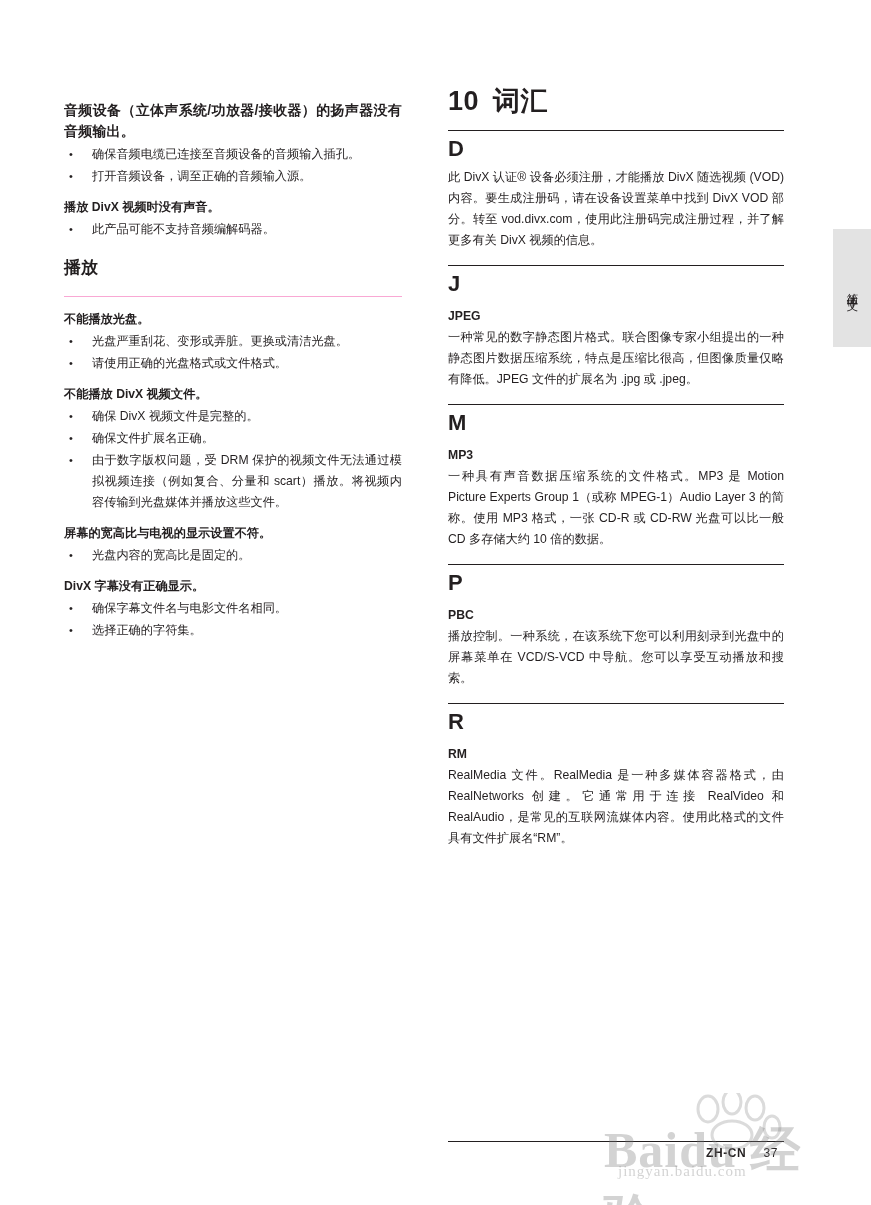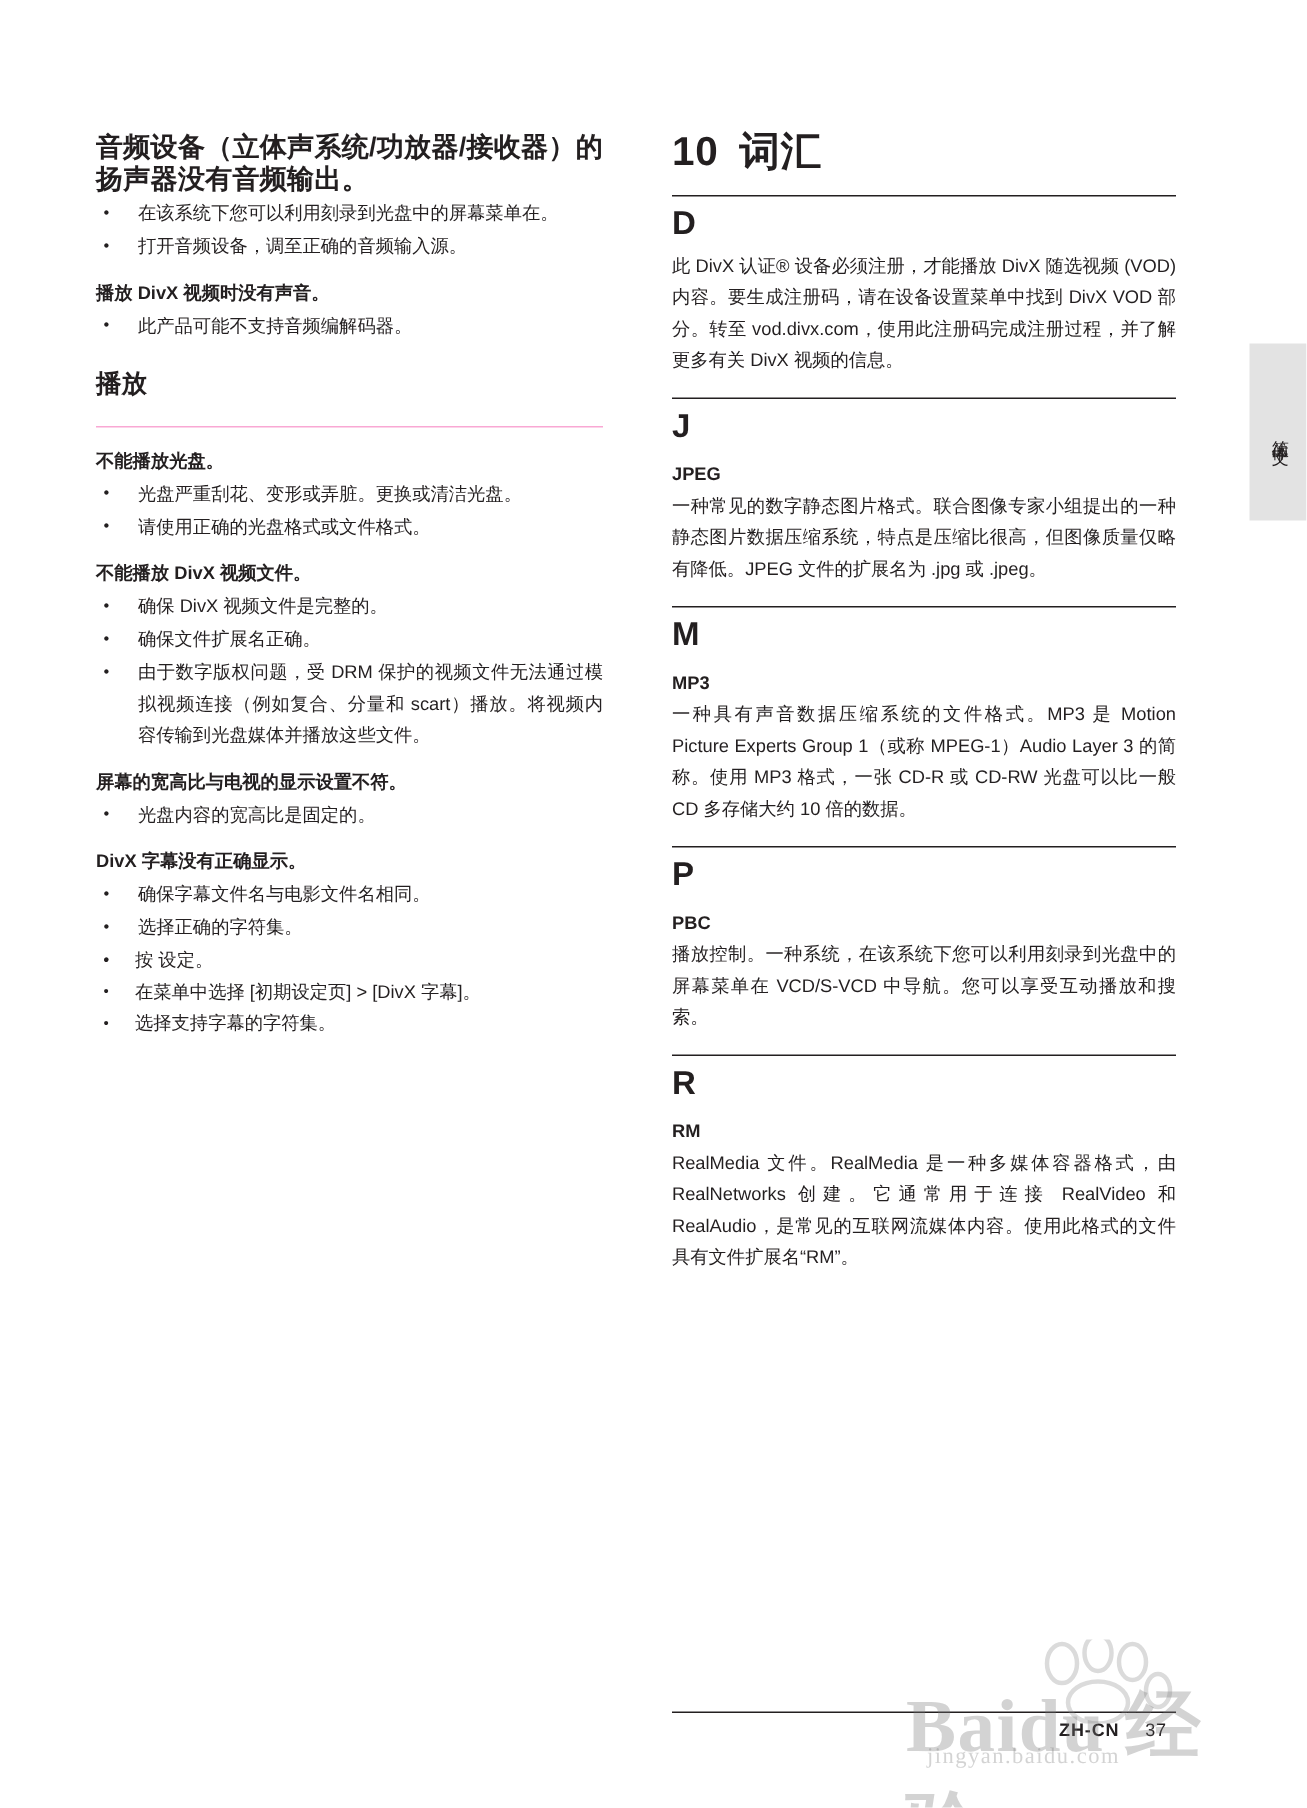--- a/index.html
+++ b/index.html
@@ -29,24 +29,24 @@
   }
   .col-right {
     position: absolute;
     left: 448px;
     top: 84px;
     width: 336px;
   }
 
   
   .para {
-    font-size: 18px;
+    font-size: 14px;
     line-height: 21px;
     letter-spacing: 0.2px;
-    margin: 0 0 2px 0;
+    margin: 12px 0 2px 0;
     text-align: justify;
   }
   .bold {
     font-weight: bold;
   }
 
   
   ul.lvl1 {
     list-style: none;
     margin: 0 0 2px 0;
@@ -221,21 +221,21 @@
 </head>
 <body>
 
 <div class="page">
 
   <div class="col-left">
 
     <p class="para bold">音频设备（立体声系统/功放器/接收器）的扬声器没有音频输出。</p>
 
     <ul class="lvl1">
-      <li>在该系统下您可以利用刻录到光盘中的屏幕菜单在。</li>
+      <li>确保音频电缆已连接至音频设备的音频输入插孔。</li>
       <li>打开音频设备，调至正确的音频输入源。</li>
     </ul>
 
     <p class="bold-line">播放 DivX 视频时没有声音。</p>
 
     <ul class="lvl1">
       <li>此产品可能不支持音频编解码器。</li>
     </ul>
 
     <h2 class="sec-head">播放</h2>
@@ -255,27 +255,20 @@
 
     <p class="bold-line">屏幕的宽高比与电视的显示设置不符。</p>
     <ul class="lvl1">
       <li>光盘内容的宽高比是固定的。</li>
     </ul>
 
     <p class="bold-line">DivX 字幕没有正确显示。</p>
     <ul class="lvl1">
       <li>确保字幕文件名与电影文件名相同。</li>
       <li>选择正确的字符集。</li>
-      <li style="list-style:none;padding-left:0;">
-        <ul class="lvl2">
-          <li>按 设定。</li>
-          <li>在菜单中选择 [初期设定页] &gt; [DivX 字幕]。</li>
-          <li>选择支持字幕的字符集。</li>
-        </ul>
-      </li>
     </ul>
 
   </div>
 
   <div class="col-right">
 
     <h1 class="chapter">
       <span class="num">10</span><span>词汇</span>
     </h1>
 

